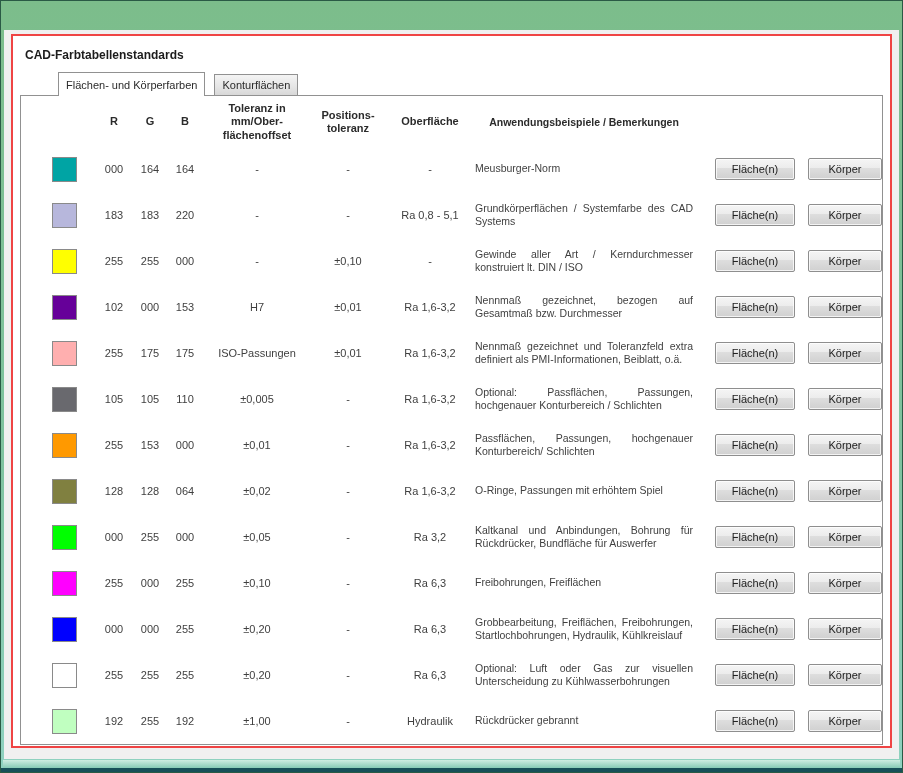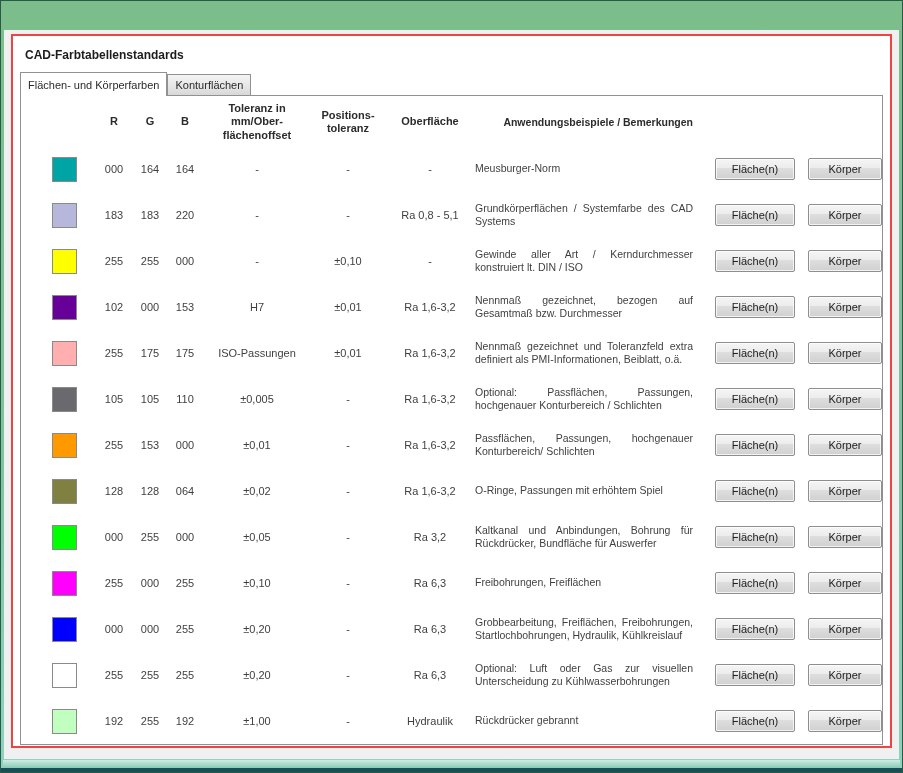--- a/index.html
+++ b/index.html
@@ -60,41 +60,42 @@
   }
   .heading { font-size:12px; font-weight:bold; color:#1c1c1c; padding:2px 0 10px 5px; }
 
   
   .tabstrip { display:flex; align-items:flex-end; padding-left:0; position:relative; z-index:2; }
   .tab {
     font-size:11px; color:#2b2b2b; padding:0 7px;
     display:flex; align-items:center;
     border:1px solid #919191; border-bottom:none;
     cursor:default;
+    margin-left:38px;
   }
   .tab.active { height:24px; background:#fff; position:relative; margin-bottom:-1px; }
-  .tab.inactive { height:21px; background:linear-gradient(#f4f4f4,#e6e6e6 55%,#d8d8d8); margin-left:0; }
+  .tab.inactive { height:21px; background:linear-gradient(#f4f4f4,#e6e6e6 55%,#d8d8d8); margin-left:9px; }
   .tab-panel {
     border:1px solid #919191;
     background:#fff;
     height:650px;
     padding:2px 0 0 12px;
     overflow:hidden;
   }
 
   
   .trow {
     display:grid;
     grid-template-columns: 62px 38px 34px 36px 108px 74px 90px 232px 96px 84px;
     align-items:center;
     color:#3f3f3f; font-size:11px;
   }
   .thead { height:48px; font-weight:bold; color:#2b2b2b; }
   .thead .c { text-align:center; white-space:pre-line; line-height:1.2; }
-  .thead .c-examples { text-align:right; white-space:normal; }
+  .thead .c-examples { text-align:center; white-space:normal; }
   .drow { height:46px; }
   .c { text-align:center; }
   .c-swatch { display:flex; justify-content:center; }
   .swatch { width:25px; height:25px; border:1px solid #8a8a8a; }
   .c-examples { text-align:justify; line-height:1.25; padding-right:14px; font-size:10.5px; }
   .c-btn { display:flex; justify-content:center; }
   .row-btn {
     height:22px; font-family:"Liberation Sans",sans-serif;
     font-size:11px; color:#222;
     border:1px solid #8e8e8e; border-radius:2px;

